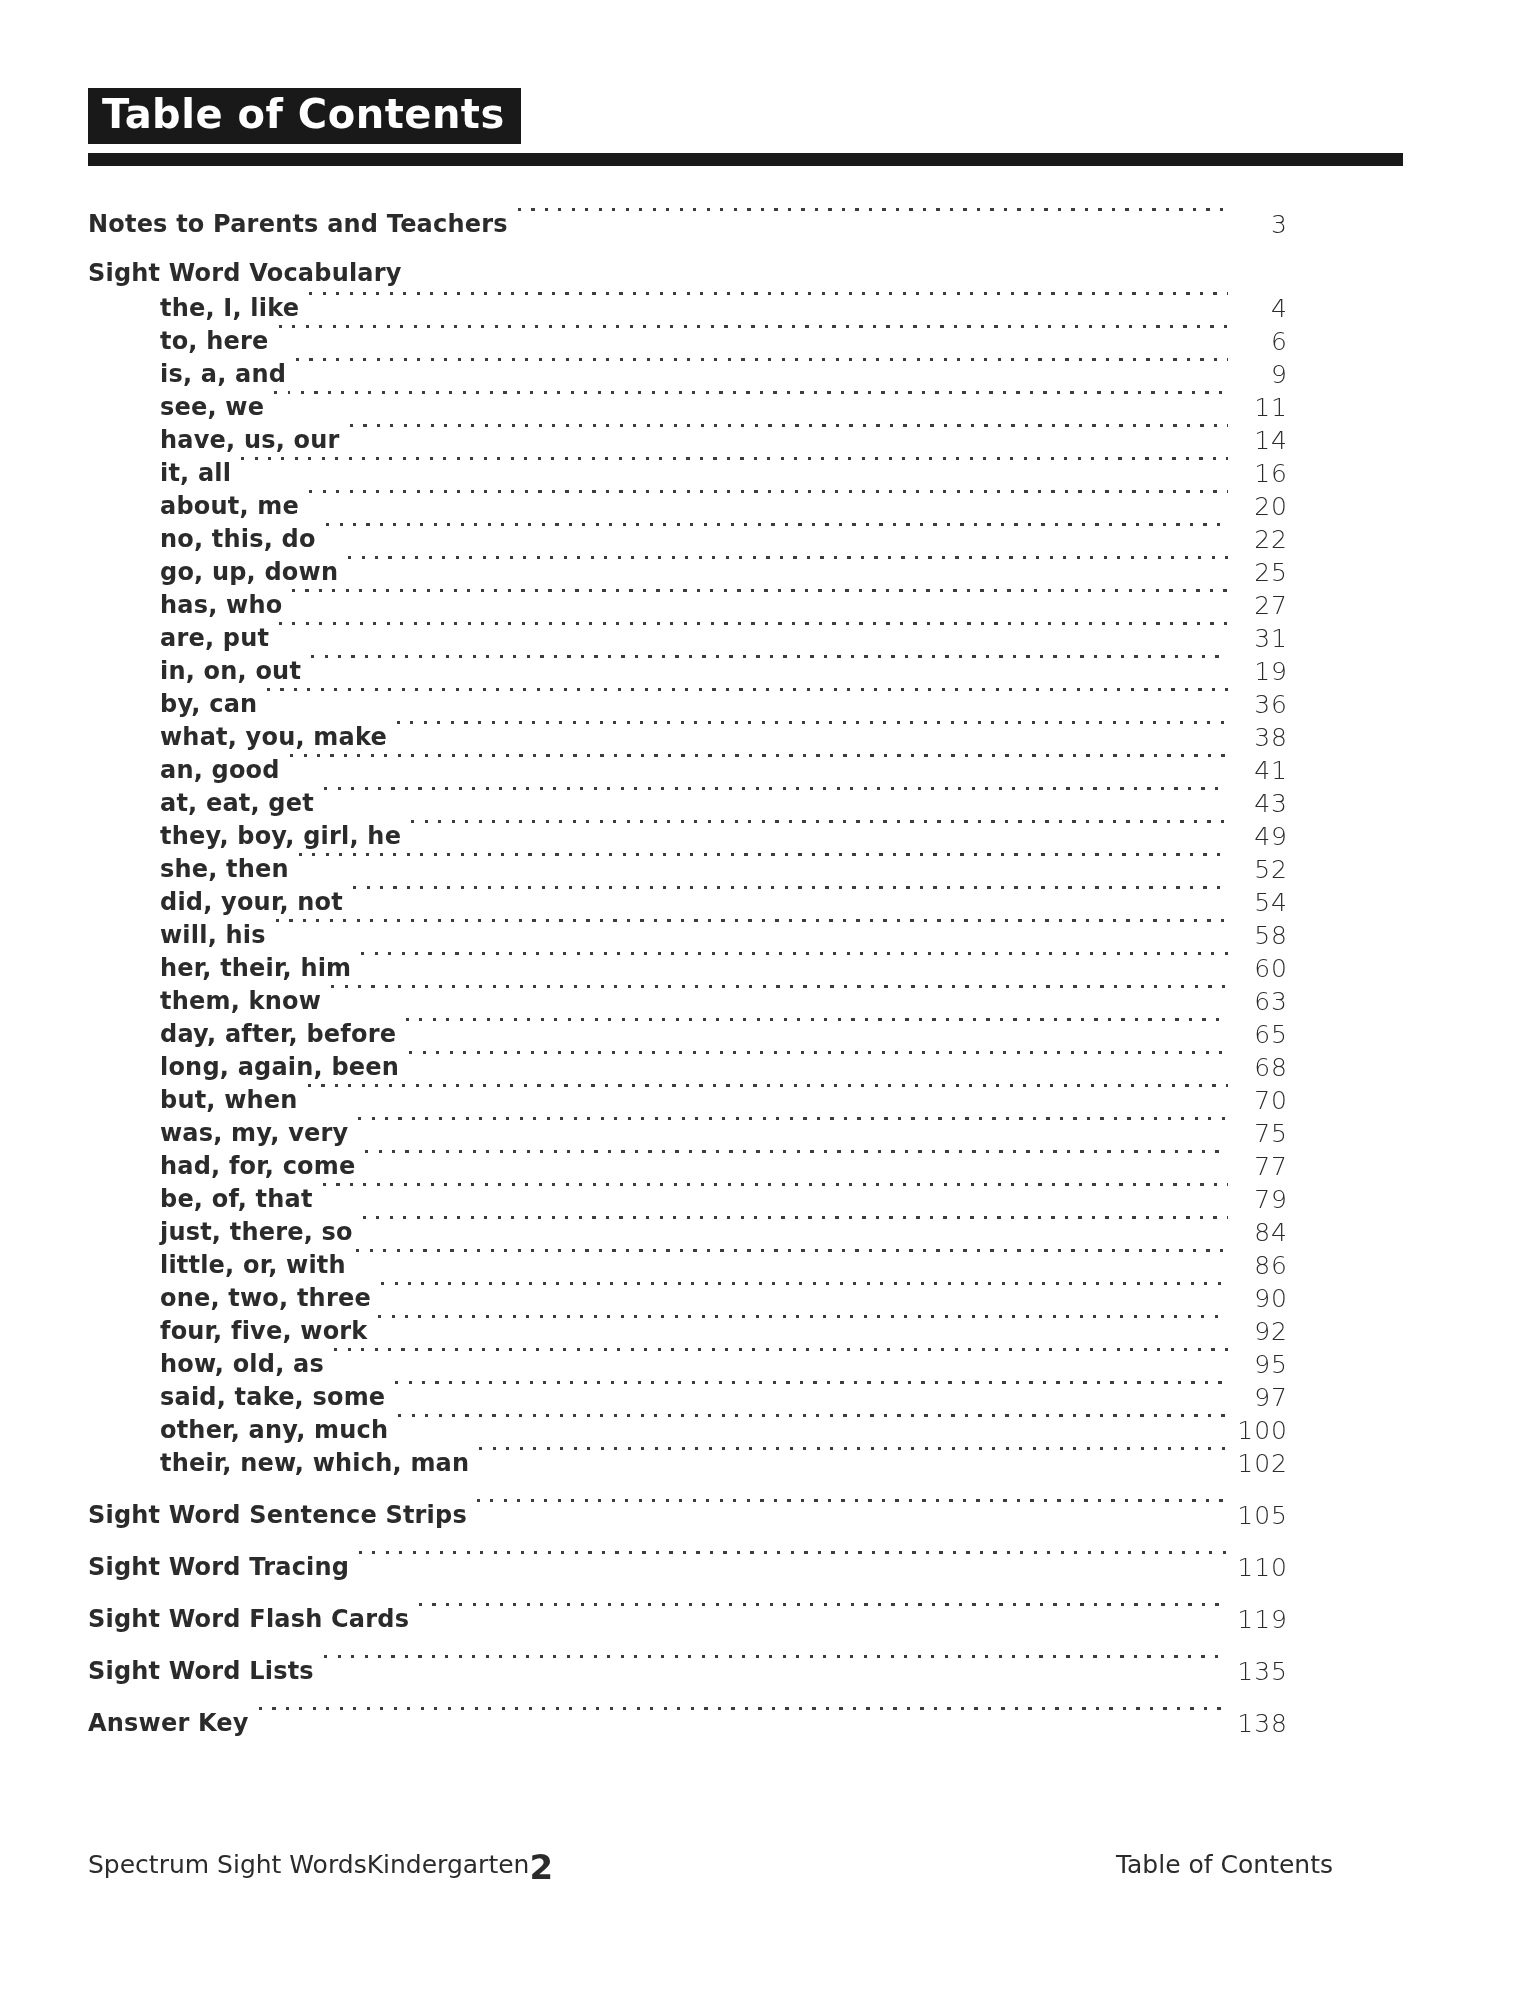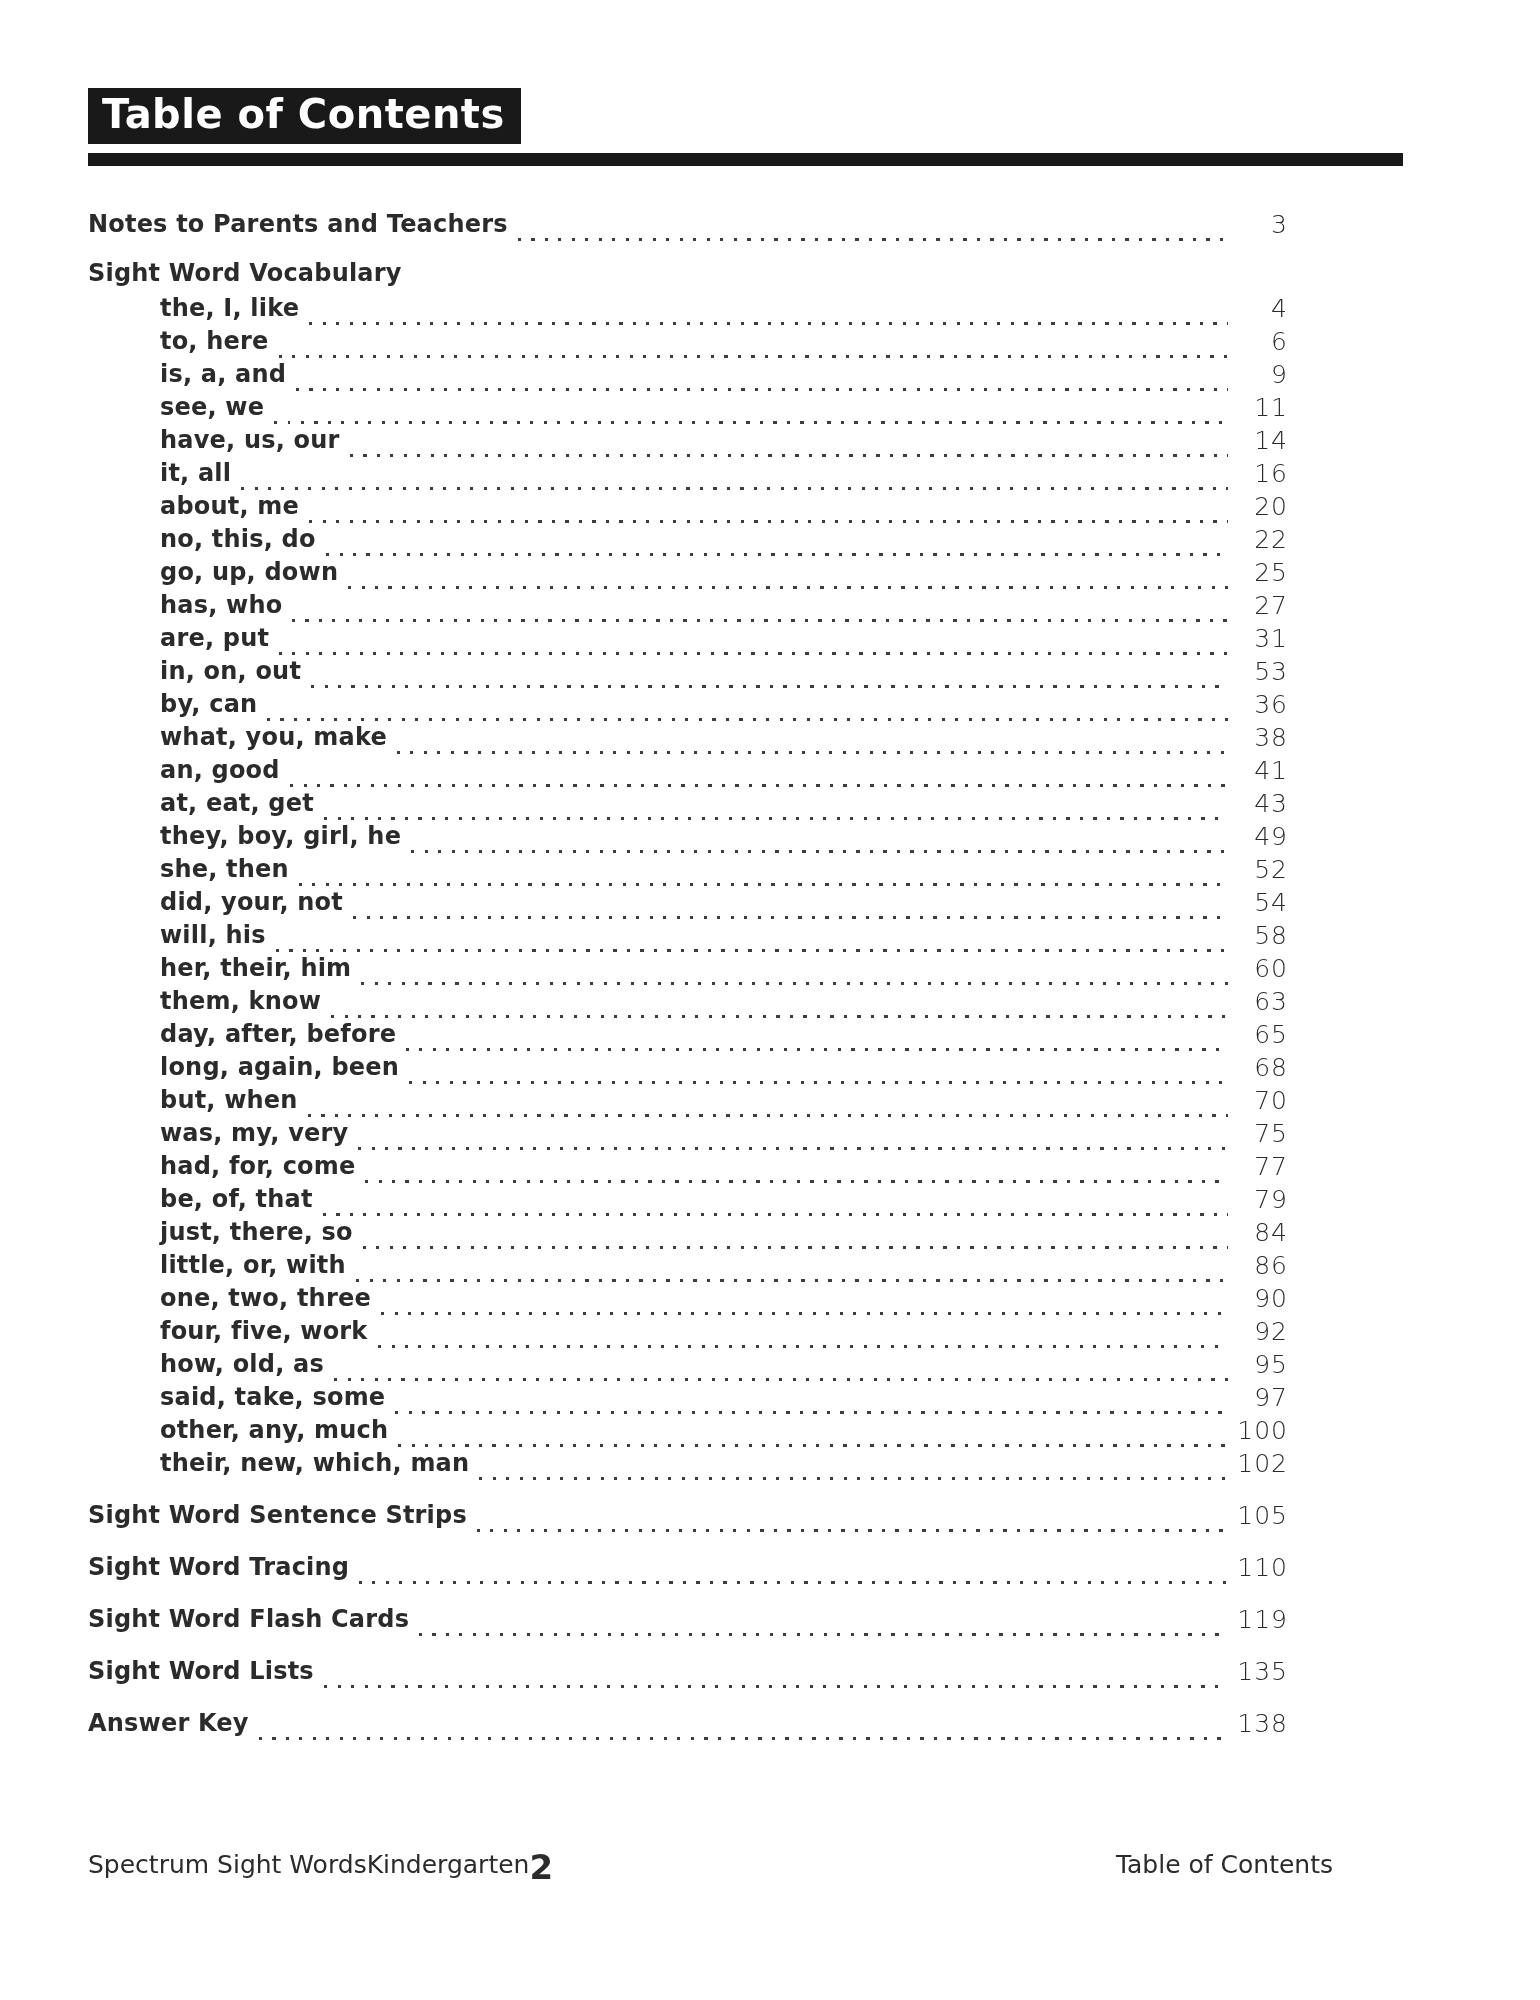--- a/index.html
+++ b/index.html
@@ -33,21 +33,21 @@
   .title-rule{
     width:1315px;height:13px;
     background:var(--title-bg);
     margin-top:9px;
   }
   .toc{
     width:1200px;
   }
   .row{
     display:flex;
-    align-items:flex-end;
+    align-items:flex-start;
     font-size:24px;
     line-height:33px;
     letter-spacing:0.2px;
   }
   .row .label{white-space:nowrap;}
   .row.section{font-weight:bold;margin-top:19px;}
   .row.section:first-child{margin-top:42px;}
   .row.heading{font-weight:bold;margin-top:16px;margin-bottom:2px;}
   .row.entry .label{margin-left:72px;font-weight:bold;}
   .leader{
@@ -153,21 +153,21 @@
         <span class="page-num">27</span>
       </div>
       <div class="row entry">
         <span class="label">are, put</span>
         <span class="leader"></span>
         <span class="page-num">31</span>
       </div>
       <div class="row entry">
         <span class="label">in, on, out</span>
         <span class="leader"></span>
-        <span class="page-num">53</span>
+        <span class="page-num">19</span>
       </div>
       <div class="row entry">
         <span class="label">by, can</span>
         <span class="leader"></span>
         <span class="page-num">36</span>
       </div>
       <div class="row entry">
         <span class="label">what, you, make</span>
         <span class="leader"></span>
         <span class="page-num">38</span>

